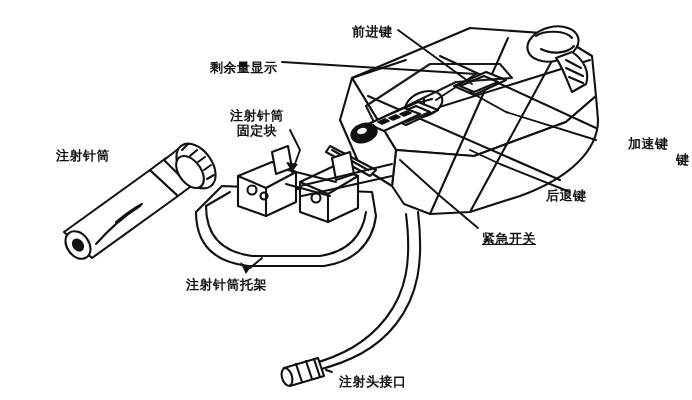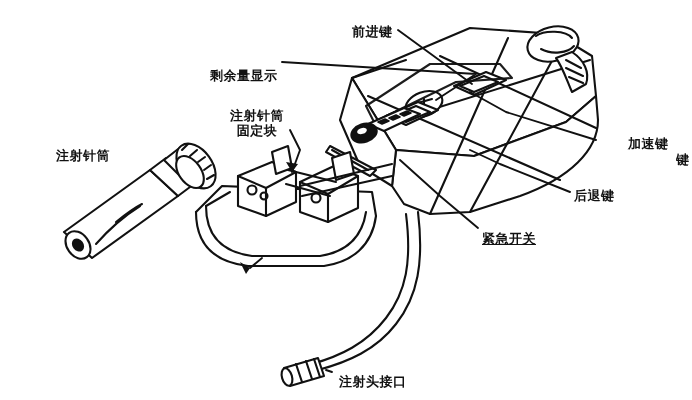--- a/index.html
+++ b/index.html
@@ -169,33 +169,34 @@
 
       <g fill="#111" stroke="none">
         <path d="M292 172 L286 162 L298 164 Z"></path>
         <path d="M250 268 L240 262 L246 274 Z"></path>
       </g>
     </g>
   </svg>
 
   <div class="lbl" style="left:352px;top:24px;">前进键</div>
 
-  <div class="lbl" style="left:190px;top:68px;padding-left:20px;">剩余量显示</div>
+  <div class="lbl" style="left:190px;top:60px;padding-left:20px;">剩余量显示</div>
 
   <div class="lbl two" style="left:230px;top:108px;">
     <div>注射针筒</div>
     <div>固定块</div>
   </div>
 
   <div class="lbl" style="left:56px;top:148px;">注射针筒</div>
 
   <div class="lbl" style="left:628px;top:136px;">加速键</div>
 
   <div class="lbl clip" style="left:676px;top:152px;width:16px;">键</div>
 
-  <div class="lbl" style="left:574px;top:188px;">后退键</div>
+  <div class="lbl" style="left:546px;top:188px;">后退键</div>
 
   <div class="lbl" style="left:482px;top:231px;text-decoration:underline;">紧急开关</div>
 
+  <div class="lbl" style="left:186px;top:277px;">注射针筒托架</div>
 
   <div class="lbl" style="left:339px;top:374px;">注射头接口</div>
 
 </div>
 
 </body></html>

